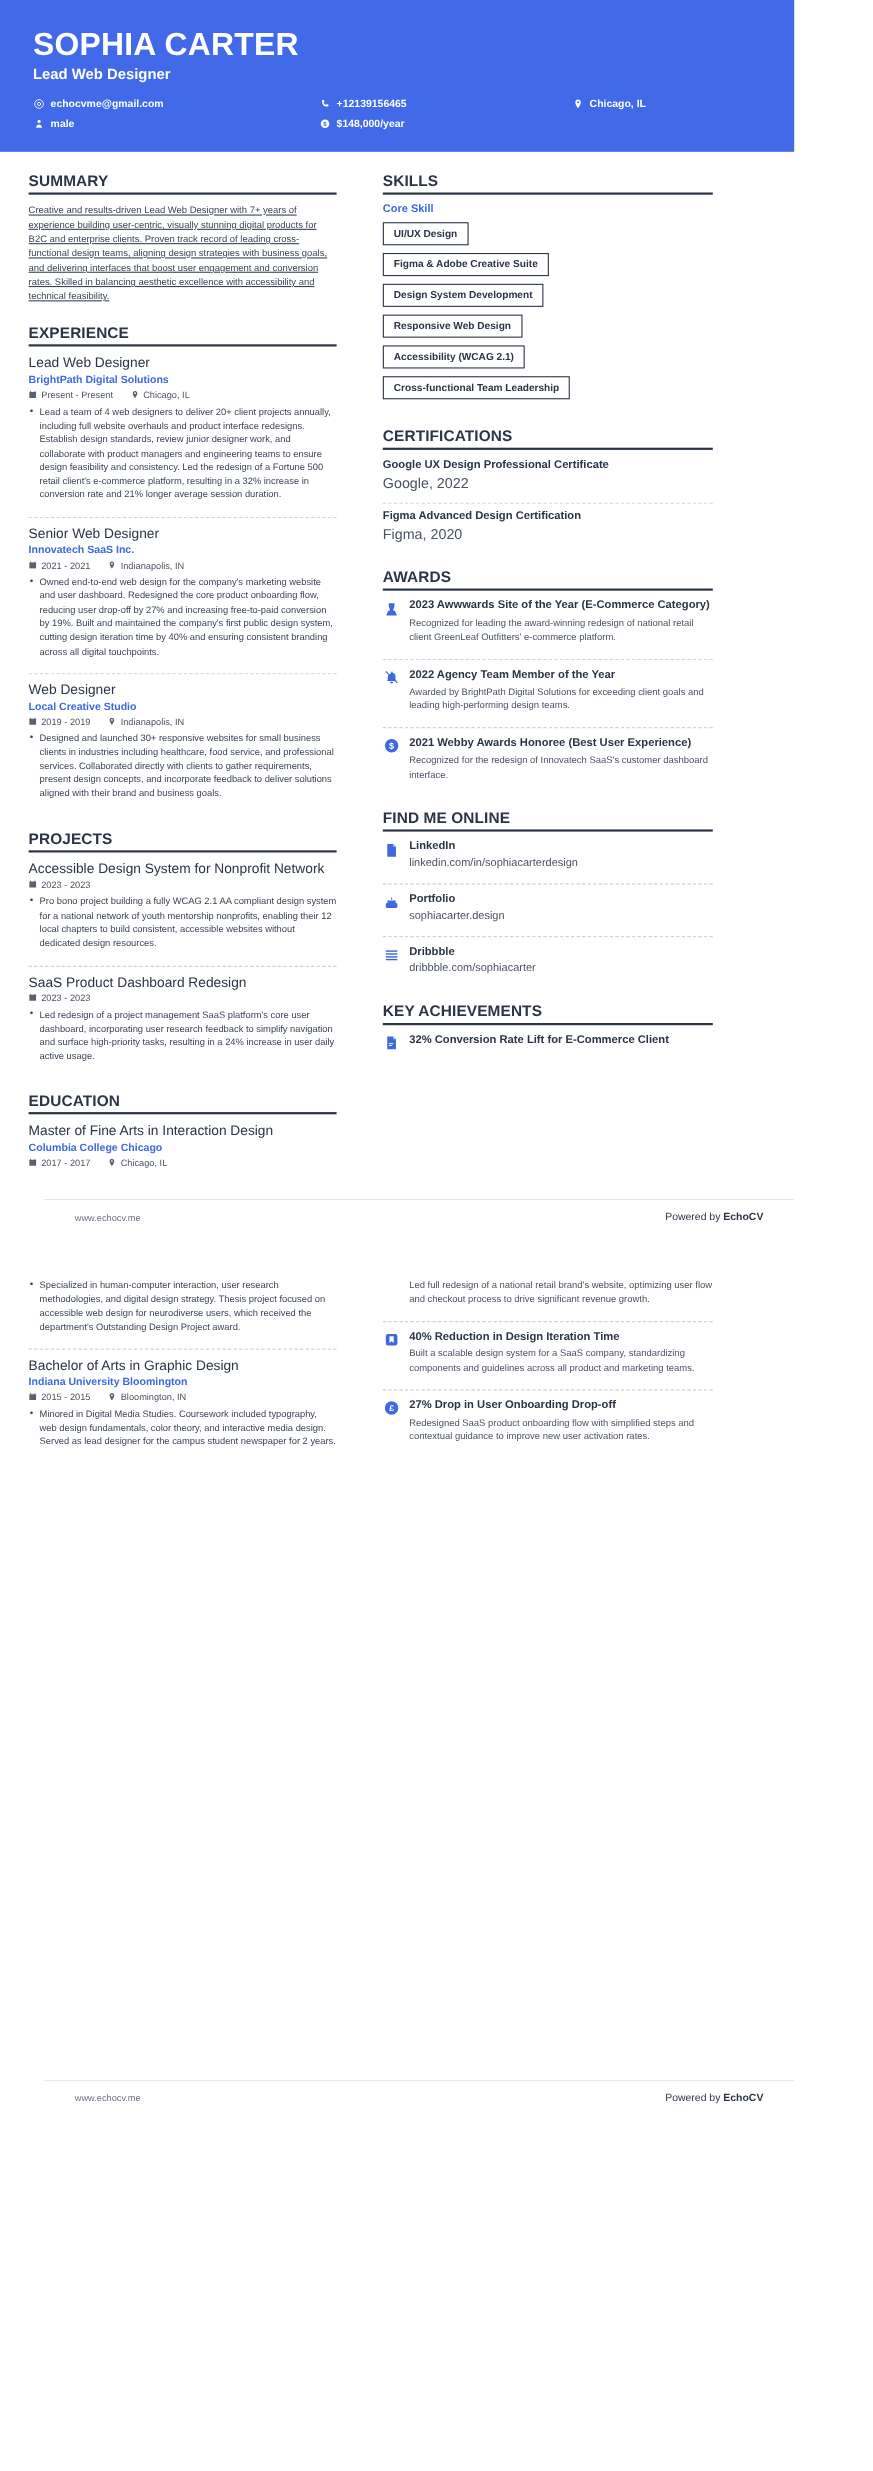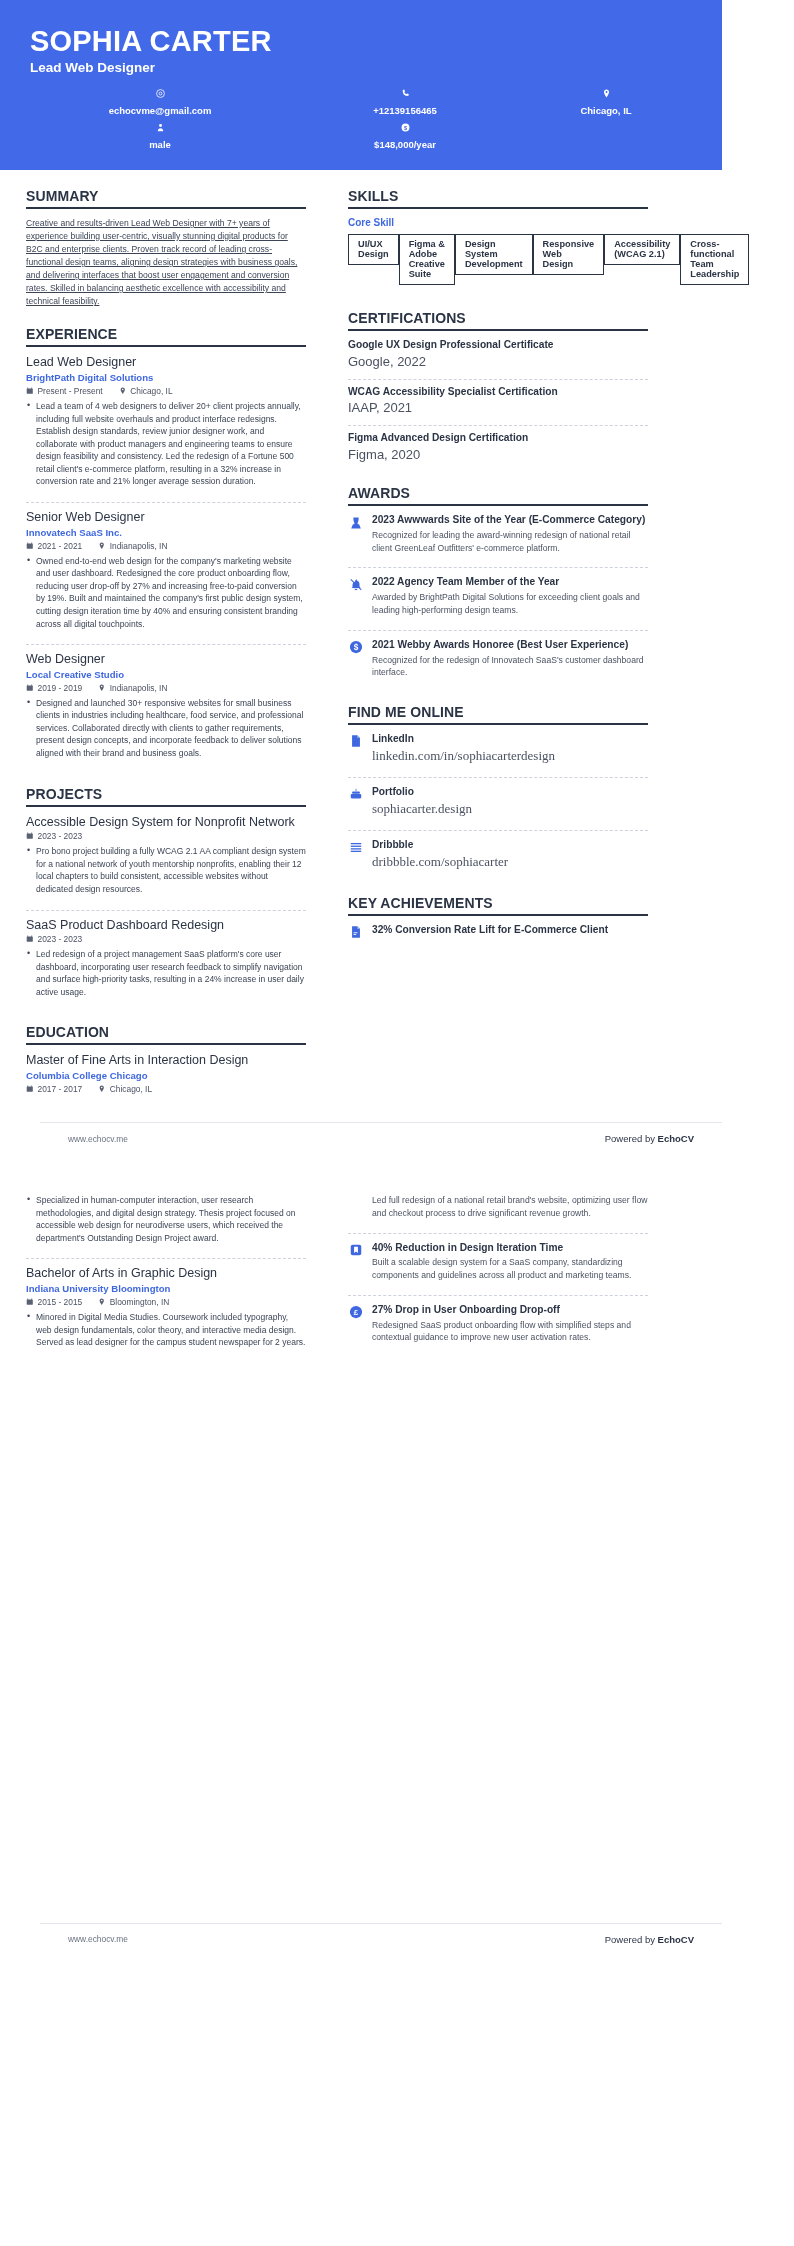--- a/index.html
+++ b/index.html
@@ -42,21 +42,20 @@
     row-gap: 7px;
   }
   .contact-item {
     display: flex;
     align-items: center;
     gap: 6px;
     font-size: 9.5px;
     font-weight: bold;
     color: #ffffff;
     white-space: nowrap;
-    flex-direction: column;
   }
   .contact-item .ic {
     width: 10px;
     height: 10px;
     display: inline-flex;
     align-items: center;
     justify-content: center;
     flex: none;
   }
   .contact-item .ic svg { width: 9px; height: 9px; fill: #ffffff; }
@@ -144,21 +143,21 @@
   .skill-chip {
     display: inline-block;
     border: 1.1px solid #2b3445;
     padding: 4.5px 9px;
     font-size: 9.2px;
     font-weight: bold;
     color: #2b3445;
     margin-bottom: 7px;
     background: #fff;
   }
-  .skill-list { display: flex; flex-direction: row; align-items: flex-start; }
+  .skill-list { display: flex; flex-direction: column; align-items: flex-start; }
 
   
   .cert { padding-bottom: 5px; margin-bottom: 5px; }
   .cert + .cert { border-top: 1px dashed #cdd2dc; padding-top: 6px; }
   .cert-name {
     font-size: 10.2px;
     font-weight: bold;
     color: #2b3445;
     line-height: 1.25;
     margin-bottom: 2px;
@@ -187,21 +186,21 @@
     font-weight: bold;
     color: #2b3445;
     line-height: 1.26;
     margin-bottom: 2px;
   }
   .ico-desc {
     font-size: 8.6px;
     line-height: 1.48;
     color: #4a5262;
   }
-  .ico-url { font-size: 13px; color: #4a5262; font-family: Liberation Serif, serif; }
+  .ico-url { font-size: 10px; color: #4a5262; }
 
   
   .footer {
     display: flex;
     justify-content: space-between;
     align-items: center;
     padding: 10px 28px 14px 28px;
     border-top: 1px solid #e3e6ec;
     font-size: 8.4px;
     color: #6b7280;
@@ -439,24 +438,20 @@
         </div>
       </div>
 
       <div class="sec">
         <div class="sec-title">CERTIFICATIONS</div>
         <div class="cert">
           <div class="cert-name">Google UX Design Professional Certificate</div>
           <div class="cert-sub">Google, 2022</div>
         </div>
         <div class="cert">
-          <div class="cert-name">WCAG Accessibility Specialist Certification</div>
-          <div class="cert-sub">IAAP, 2021</div>
-        </div>
-        <div class="cert">
           <div class="cert-name">Figma Advanced Design Certification</div>
           <div class="cert-sub">Figma, 2020</div>
         </div>
       </div>
 
       <div class="sec">
         <div class="sec-title">AWARDS</div>
 
         <div class="ico-row">
           <span class="ico-badge">

